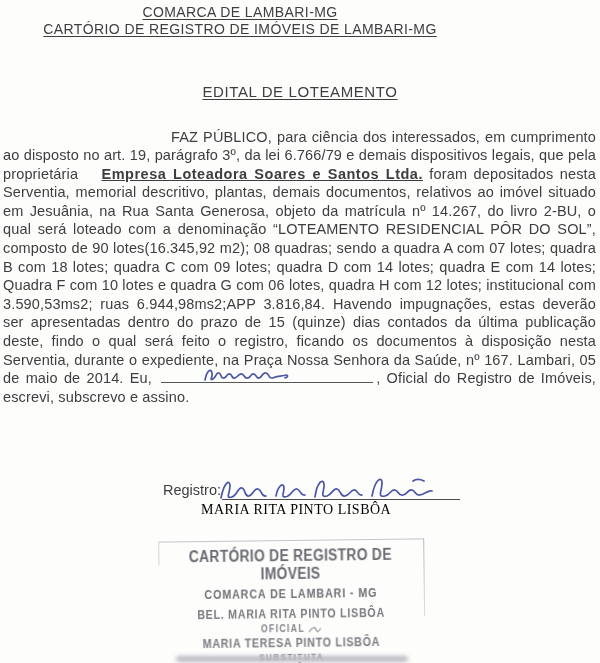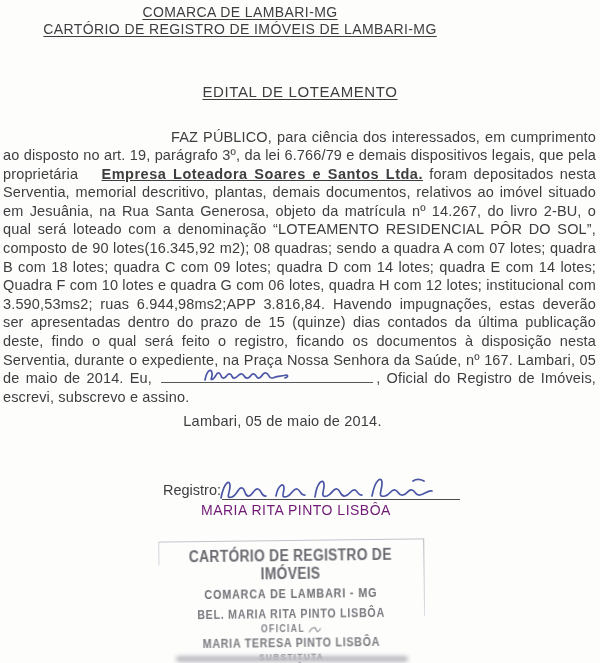--- a/index.html
+++ b/index.html
@@ -30,21 +30,21 @@
   
   .date-line { position:absolute; top:413px; left:0; width:565px;
                text-align:center; font-size:14.5px; letter-spacing:.2px; }
   
   .official { position:absolute; top:477px; left:163px; width:300px; }
   .official-row { display:flex; align-items:flex-end; }
   .off-label { font-size:14.5px; padding-bottom:2px; }
   .off-underline { width:238px; height:22px; margin-left:1px;
                    border-bottom:1.3px solid #4c4c50; position:relative; }
   .off-underline svg { position:absolute; left:-6px; bottom:-7px; overflow:visible; }
-  .off-name { font-size:14px; letter-spacing:.5px; margin:2px 0 0 38px; color:#701a75; }
+  .off-name { font-size:14px; letter-spacing:.5px; margin:2px 0 0 38px; color:#000000;font-family:Liberation Serif, serif; }
   
   .stamp {
     position:absolute; left:157px; top:540px; width:268px;
     transform:rotate(-0.7deg); color:#707076; font-weight:bold;
     text-align:center; filter:blur(.35px);
   }
   .stamp-border-top   { position:absolute; left:2px; right:0; top:0; height:1px; background:#c3c3ca; }
   .stamp-border-right { position:absolute; right:0; top:0; width:1px; height:78px;
                         background:linear-gradient(#b6b6bf,#dedee4); }
   .stamp-border-left  { position:absolute; left:2px; top:0; width:1px; height:24px; background:#d3d3da; }
@@ -68,21 +68,20 @@
 <div class="page">
 
   <div class="head head-1"><u>COMARCA DE LAMBARI-MG</u></div>
   <div class="head head-2"><u>CARTÓRIO DE REGISTRO DE IMÓVEIS DE LAMBARI-MG</u></div>
   <div class="title"><u>EDITAL DE LOTEAMENTO</u></div>
 
   <p class="body-par"><span>FAZ PÚBLICO, para ciência dos interessados, em cumprimento ao disposto no art. 19, parágrafo 3º, da lei 6.766/79 e demais dispositivos legais, que pela proprietária </span><span class="company">Empresa Loteadora Soares e Santos Ltda.</span><span> foram depositados nesta Serventia, memorial descritivo, plantas, demais documentos, relativos ao imóvel situado em Jesuânia, na Rua Santa Generosa, objeto da matrícula nº 14.267, do livro 2-BU, o qual será loteado com a denominação “LOTEAMENTO RESIDENCIAL PÔR DO SOL”, composto de 90 lotes(16.345,92 m2); 08 quadras; sendo a quadra A com 07 lotes; quadra B com 18 lotes; quadra C com 09 lotes; quadra D com 14 lotes; quadra E com 14 lotes; Quadra F com 10 lotes e quadra G com 06 lotes, quadra H com 12 lotes; institucional com 3.590,53ms2; ruas 6.944,98ms2;APP 3.816,84. Havendo impugnações, estas deverão ser apresentadas dentro do prazo de 15 (quinze) dias contados da última publicação deste, findo o qual será feito o registro, ficando os documentos à disposição nesta Serventia, durante o expediente, na Praça Nossa Senhora da Saúde, nº 167. Lambari, 05 de maio de 2014. Eu, </span><span class="sigline"><svg width="92" height="22" viewBox="0 0 92 22">
           <path class="ink" d="M4 16 C6 6 10 4 11 9 C12 13 8 17 12 15 C15 13.5 15 8 18 9 C21 10 19 15 23 14 C26 13 26 9 29 10 C32 11 30 15 34 14 C37 13 38 9 41 10 C44 11 43 15 47 14 C50 13 50 9 53 10 C56 11 55 15 58 14 C62 13 61 8 65 9 C69 10 67 16 73 13.5 C77 11.5 80 12.5 83 11.5 C87 10 88 13 84 13.8"></path>
         </svg></span><span>, Oficial do Registro de Imóveis, escrevi, subscrevo e assino.</span></p>
 
-  <div class="date-line">Lambari, 05 de maio de 2014.</div>
 
   <div class="official">
     <div class="official-row">
       <span class="off-label">Registro:</span>
       <span class="off-underline">
         <svg width="225" height="34" viewBox="0 0 225 34">
           <path class="ink" d="M5 26 C8 10 14 7 14 14 C14 21 9 27 16 25 C21 23.5 22 15 26 16 C30 17 28 25 33 24 C37 23 38 16 42 17 C46 18 45 25 50 24"></path>
           <path class="ink" d="M60 24 C62 13 68 10 68 16 C68 22 64 26 71 24.5 C76 23 77 16 81 17 C85 18 84 24 89 23"></path>
           <path class="ink" d="M99 25 C101 10 107 6 108 12 C109 18 103 26 111 24 C116 22.5 117 16 121 17 C125 18 124 25 129 24 C134 23 135 17 139 18 C142 19 142 24 146 23"></path>
           <path class="ink" d="M156 24 C159 8 165 4 166 10 C167 17 160 26 169 24 C174 23 175 17 179 18 C183 19 182 24 187 23 C192 22 192 17 196 18 C200 19 199 24 204 23 C209 22 212 18 216 19"></path>

